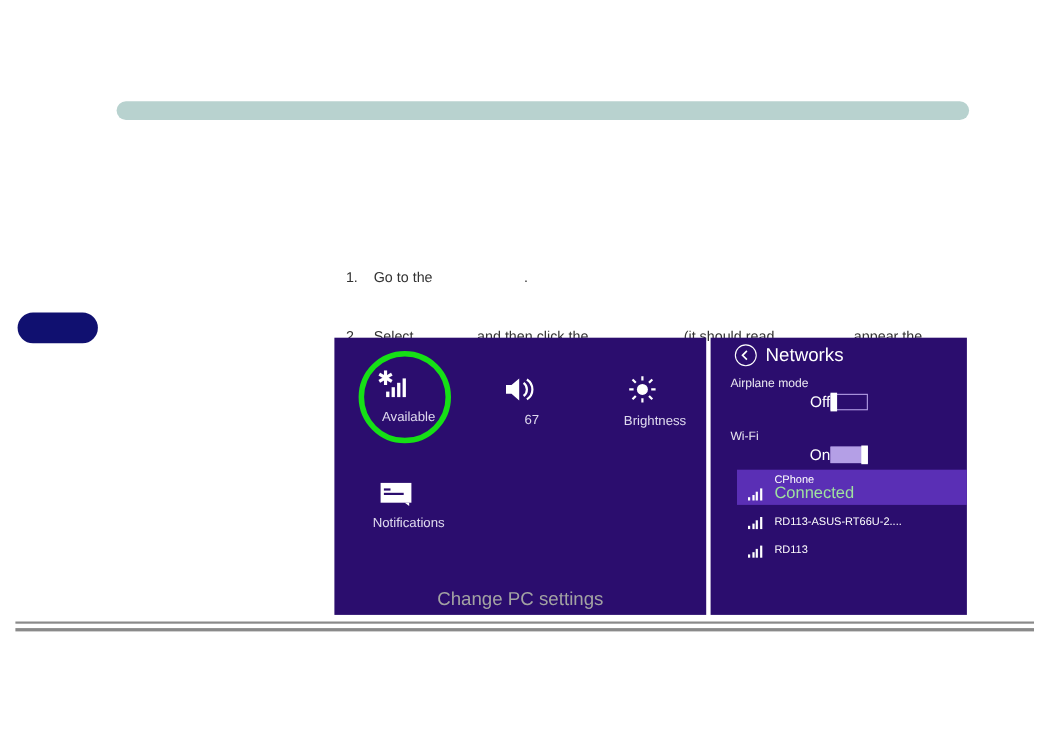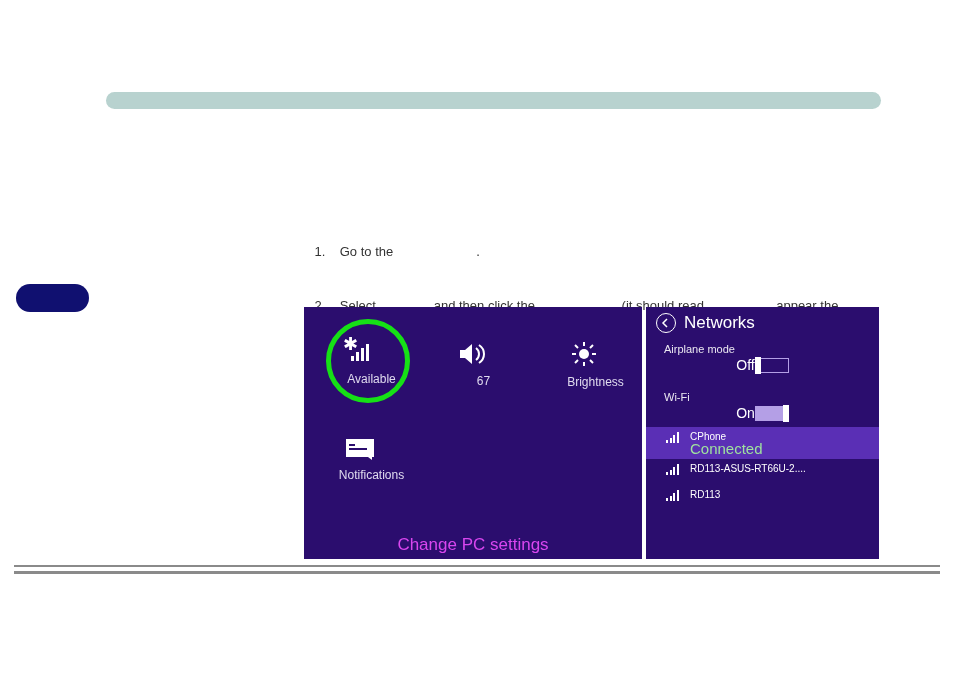--- a/index.html
+++ b/index.html
@@ -81,21 +81,21 @@
   }
   .tile .label { margin-top: 8px; font-size: 12px; opacity:.95;padding-left:23px;}
   .tile svg { display:block; }
 
   .change-pc {
     position: absolute;
     bottom: 4px;
     width: 100%;
     text-align: center;
     font-size: 17px;
-    color: #d946ef;
+    color: #a3a3a3;
     font-weight: 300;
     font-family: "Segoe UI Light","Segoe UI",Arial,sans-serif;
   }
 
   
   .green-circle {
     position: absolute;
     left: 22px;
     top: 12px;
     width: 84px;
@@ -118,20 +118,21 @@
     font-family: "Segoe UI", Arial, sans-serif;
   }
   .net-header {
     display: flex;
     align-items: center;
     gap: 8px;
     padding: 6px 10px 8px 10px;
     font-size: 17px;
     font-weight: 300;
     color: #fff;
+    margin-left: 12px;
   }
   .net-header .back {
     width: 18px; height:18px;
     border:1.5px solid #fff;
     border-radius:50%;
     display:flex;align-items:center;justify-content:center;
     font-size:12px;
   }
   .net-section-label{
     font-size:11px;
@@ -156,26 +157,27 @@
     position:absolute;
     top:-2px;
     width:6px;height:17px;
     background:#fff;
   }
   .toggle.off .knob{ left:-1px;}
   .toggle:not(.off) .knob{ right:-1px;}
 
   .net-item{
     display:flex;
-    align-items:flex-start;
+    align-items:flex-end;
     gap:8px;
-    padding:4px 20px;
+    padding:4px 10px;
     font-size:10px;
     min-height:26px;
     box-sizing:border-box;
+    margin-left:24px;
   }
   .net-item.selected{
     background:#5a2fb5;
   }
   .net-item .sig{ width:16px; flex:0 0 16px;}
   .net-item .nm{ display:flex; flex-direction:column; line-height:12px;}
   .net-item .nm .sub{ font-size:15px; color:#9fe29f;}
 
   
   .rule1{

